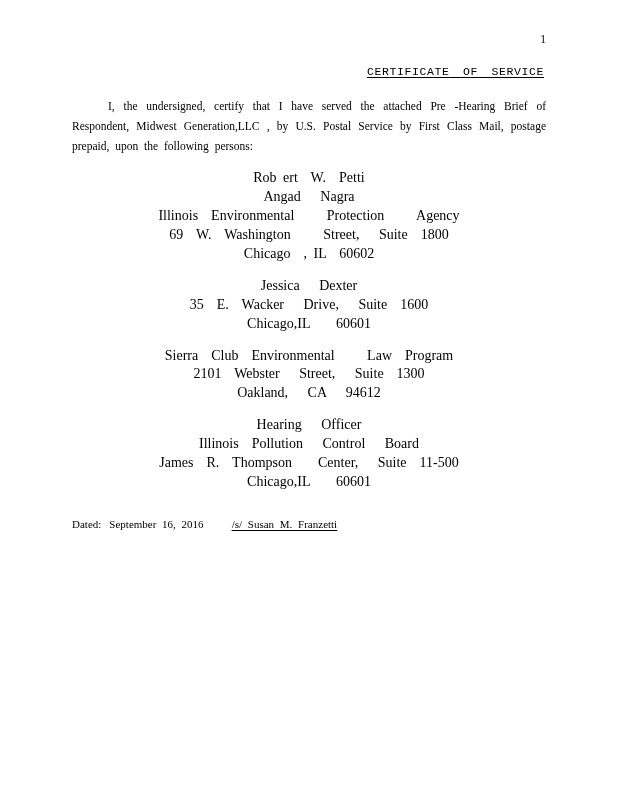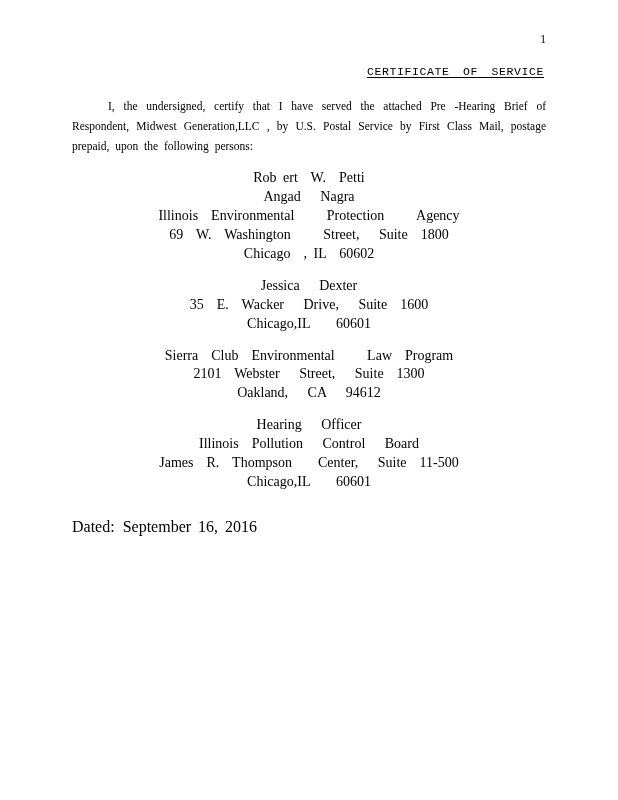--- a/index.html
+++ b/index.html
@@ -58,21 +58,21 @@
     word-spacing: 3px;
   }
   .block.spaced {
     margin-top: 13px;
   }
   .block .line {
     white-space: pre-wrap;
   }
   .dated-row {
     margin-top: 26px;
-    font-size: 16px;
+    font-size: 11px;
     word-spacing: 3px;
     display: flex;
     align-items: flex-start;
   }
   .dated-label {
     margin-right: 8px;
   }
   .dated-date {
     margin-right: 28px;
   }
@@ -128,16 +128,17 @@
   <div class="block spaced">
     <div class="line">Hearing   Officer</div>
     <div class="line">Illinois  Pollution   Control   Board</div>
     <div class="line">James  R.  Thompson    Center,   Suite  11-500</div>
     <div class="line">Chicago,IL    60601</div>
   </div>
 
   <div class="dated-row">
     <span class="dated-label">Dated:</span>
     <span class="dated-date">September     16,  2016</span>
+    <span class="signature">/s/  Susan   M.  Franzetti</span>
   </div>
 
 
 </div>
 
 </body></html>

